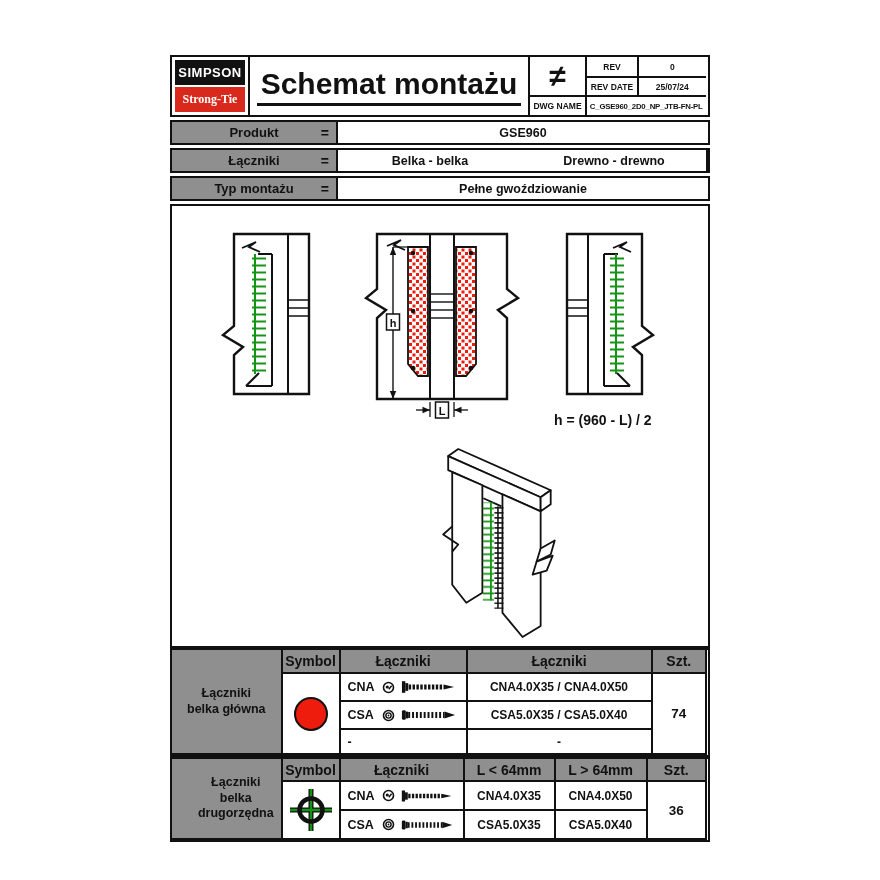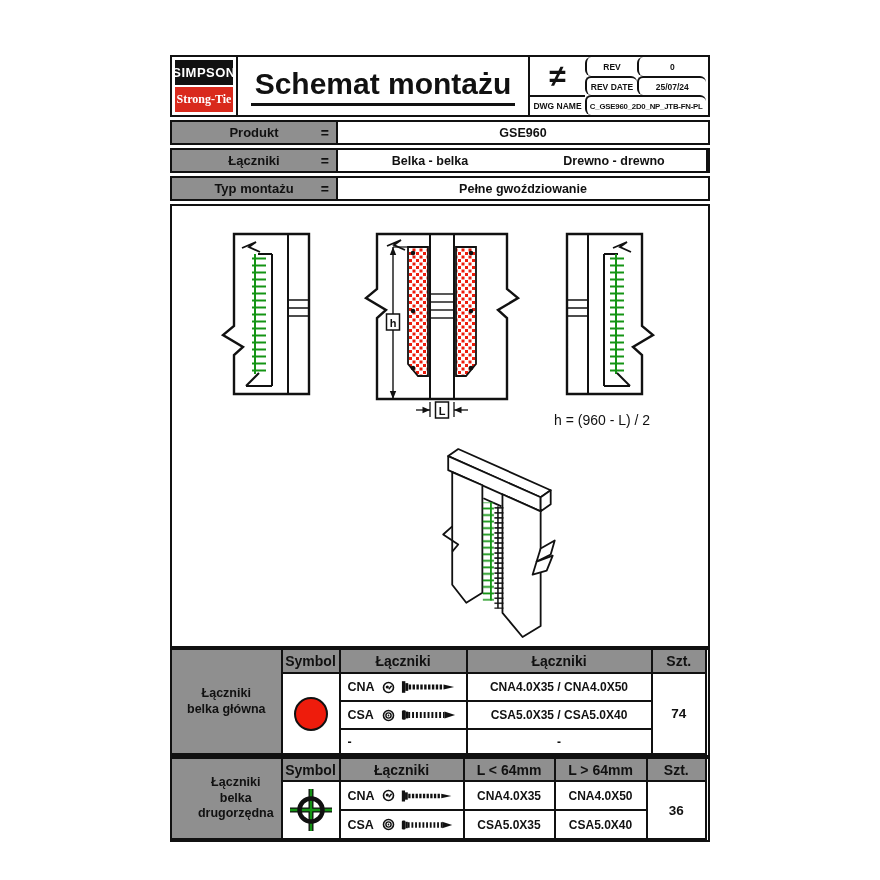--- a/index.html
+++ b/index.html
@@ -1,47 +1,47 @@
 <!DOCTYPE html>
 <html><head>
 <meta charset="utf-8">
 <style>
   * { box-sizing: border-box; margin: 0; padding: 0; }
   html,body { width:880px; height:880px; background:#fff; font-family:"Liberation Sans",sans-serif; color:#111; }
   #page { position:absolute; left:170px; top:55px; width:540px; }
 
   
   .band { display:flex; border:2.5px solid #111; height:62px; background:#fff; }
-  .logo-cell { width:66px; border-right:2.5px solid #111; padding:3px; display:flex; flex-direction:column; gap:2px; }
+  .logo-cell { width:78px; border-right:2.5px solid #111; padding:3px; display:flex; flex-direction:column; gap:2px; }
   .logo-top { flex:1; background:#111; color:#fff; display:flex; align-items:center; justify-content:center;
               font-weight:bold; font-size:13px; letter-spacing:0.5px; }
   .logo-bot { flex:1; background:#d9291c; color:#fff; display:flex; align-items:center; justify-content:center;
               font-family:"Liberation Serif",serif; font-weight:bold; font-size:12px; }
   .title-cell { flex:1; display:flex; align-items:center; justify-content:center; border-right:2.5px solid #111; }
   .doc-title { font-size:30px; font-weight:bold; border-bottom:3px solid #111; padding:0 4px 2px 4px; white-space:nowrap; }
   .rev-grid { width:178px; display:grid; grid-template-columns:55px 52px 68.5px; grid-template-rows:19px 19px 1fr; }
   .rc { display:flex; align-items:center; justify-content:center; font-weight:bold; font-size:8.5px; white-space:nowrap; overflow:hidden; }
-  .bl2 { border-left:2px solid #111;border-radius:6px; } .bt2 { border-top:2px solid #111; }
+  .bl2 { border-left:2px solid #111; } .bt2 { border-top:2px solid #111; }
   .mark-cell { grid-column:1; grid-row:1/3; font-size:30px; font-weight:bold; line-height:1; }
   .dwg-label { grid-column:1; grid-row:3; } 
   .dwg-value { grid-column:2/4; grid-row:3; font-size:7.8px; letter-spacing:-0.2px; }
 
   
   .prow { display:flex; border:2.5px solid #111; height:25px; margin-top:3px; }
   .plabel { width:166px; background:#8f8f8f; border-right:2.5px solid #111; position:relative;
             display:flex; align-items:center; justify-content:center; font-weight:bold; font-size:13px; }
   .plabel .eq { position:absolute; right:7px; font-size:14px; }
   .pval { flex:1; display:flex; align-items:center; justify-content:center; font-weight:bold; font-size:12.5px; }
   .pval.split-l { border-right:2.5px solid #111; }
 
   
   .drawbox { position:relative; border:2.5px solid #111; height:444px; margin-top:3px; background:#fff; overflow:hidden; }
   .views-svg { position:absolute; left:0; top:24px; }
   .iso-svg { position:absolute; left:256px; top:234px; }
-  .formula { position:absolute; left:382px; top:206px; font-weight:normal; font-size:14px; white-space:nowrap; }
+  .formula { position:absolute; left:382px; top:206px; font-weight:bold; font-size:14px; white-space:nowrap; }
   svg text { font-family:"Liberation Sans",sans-serif; font-weight:bold; font-size:11px; fill:#111; }
 
   
   .ftable { display:grid; border:2.5px solid #111; margin-top:0; }
   .ftable.main { grid-template-columns:110.5px 58px 127px 185px 54.5px; grid-template-rows:24px 28px 28px 25px; }
   .ftable.sec  { grid-template-columns:110.5px 58px 124px 91px 92px 59.5px; grid-template-rows:23px 29px 29px; }
   .fc { border-right:2.5px solid #111; border-bottom:2.5px solid #111; display:flex; align-items:center; justify-content:center;
         font-weight:bold; font-size:12px; background:#fff; overflow:hidden; }
   .fc.gray { background:#8f8f8f; }
   .fc.hdr { font-size:14px; }

